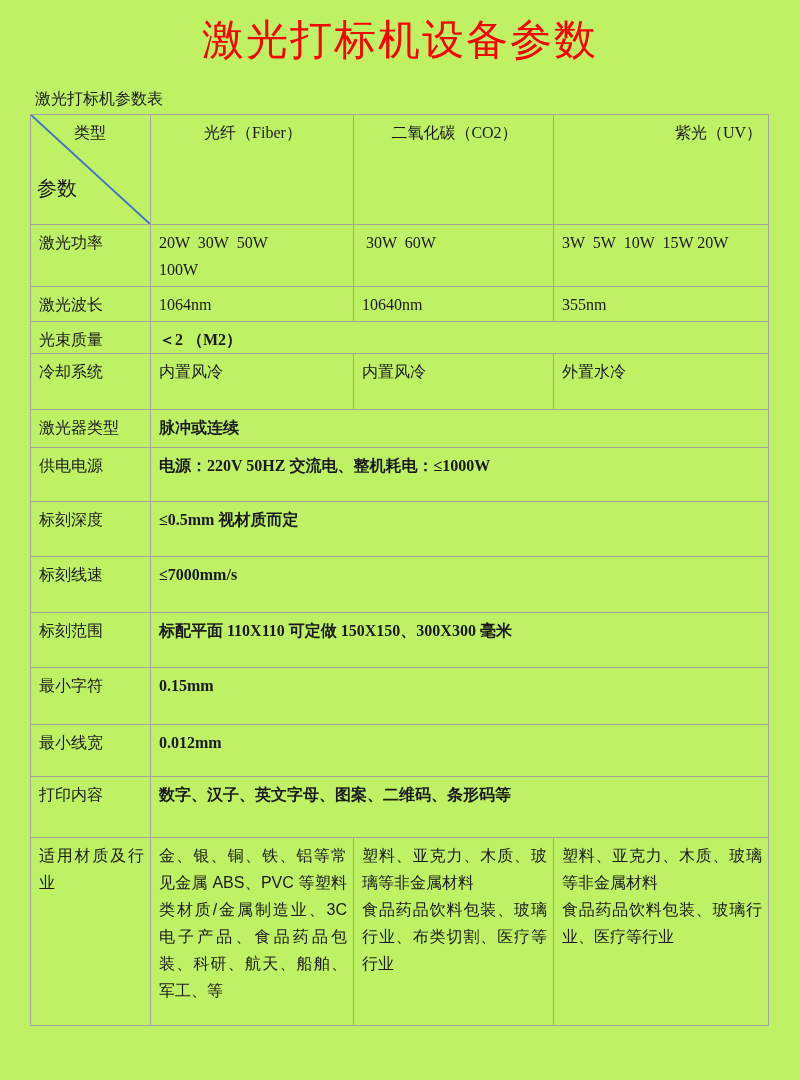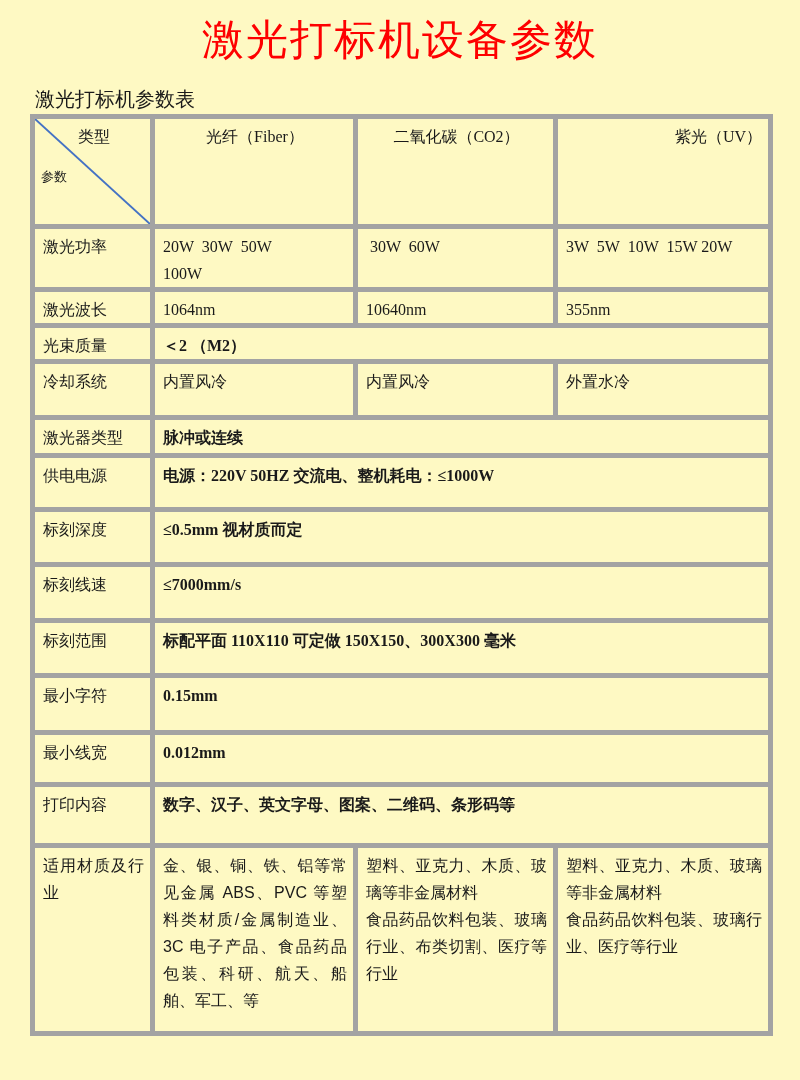--- a/index.html
+++ b/index.html
@@ -8,59 +8,59 @@
     background: #ffffff;
     width: 800px;
     color: #1a1a1a;
     font-family: "Liberation Serif", "DejaVu Serif", serif;
   }
   .page {
     position: relative;
     width: 800px;
     height: 1080px;
     overflow: hidden;
-    background: #fef9c3;
+    background: #bef264;
   }
   .doc-title {
     margin: 16px 0 0 0;
     text-align: center;
     font-size: 42px;
     font-weight: normal;
     letter-spacing: 2px;
     color: #fe0000;
     line-height: 1.15;
   }
   .doc-subtitle {
     margin: 26px 0 6px 35px;
-    font-size: 20px;
+    font-size: 16px;
     line-height: 18px;
     color: #1a1a1a;
   }
   table.spec {
     border-collapse: collapse;
     table-layout: fixed;
     width: 738px;
     margin-left: 30px;
   }
   table.spec td {
-    border: 5px solid #a3a3a3;
+    border: 1px solid #a3a3a3;
     vertical-align: top;
     font-size: 16px;
     line-height: 27px;
     padding: 4px 6px 0 8px;
     overflow: hidden;
   }
   
   td.corner {
     position: relative;
     padding: 0;
   }
   td.corner svg { position: absolute; left: 0; top: 0; width: 100%; height: 100%; display: block; }
   .corner-top    { position: absolute; top: 4px;  left: 43px; font-size: 16px; }
-  .corner-bottom { position: absolute; top: 44px; left: 6px;  font-size: 13px; }
+  .corner-bottom { position: absolute; top: 60px; left: 6px;  font-size: 20px; }
   td.colhead {
     vertical-align: middle;
     text-align: center;
     font-size: 16px;
   }
   td.colhead.uv { text-align: right; padding-left: 22px; }
   
   td.label { padding-left: 8px; }
   td.val   { white-space: pre-wrap; margin-left: 12px; }
   td.spanv { text-align: left; white-space: pre-wrap; padding-top: 5px; font-weight: bold; }

